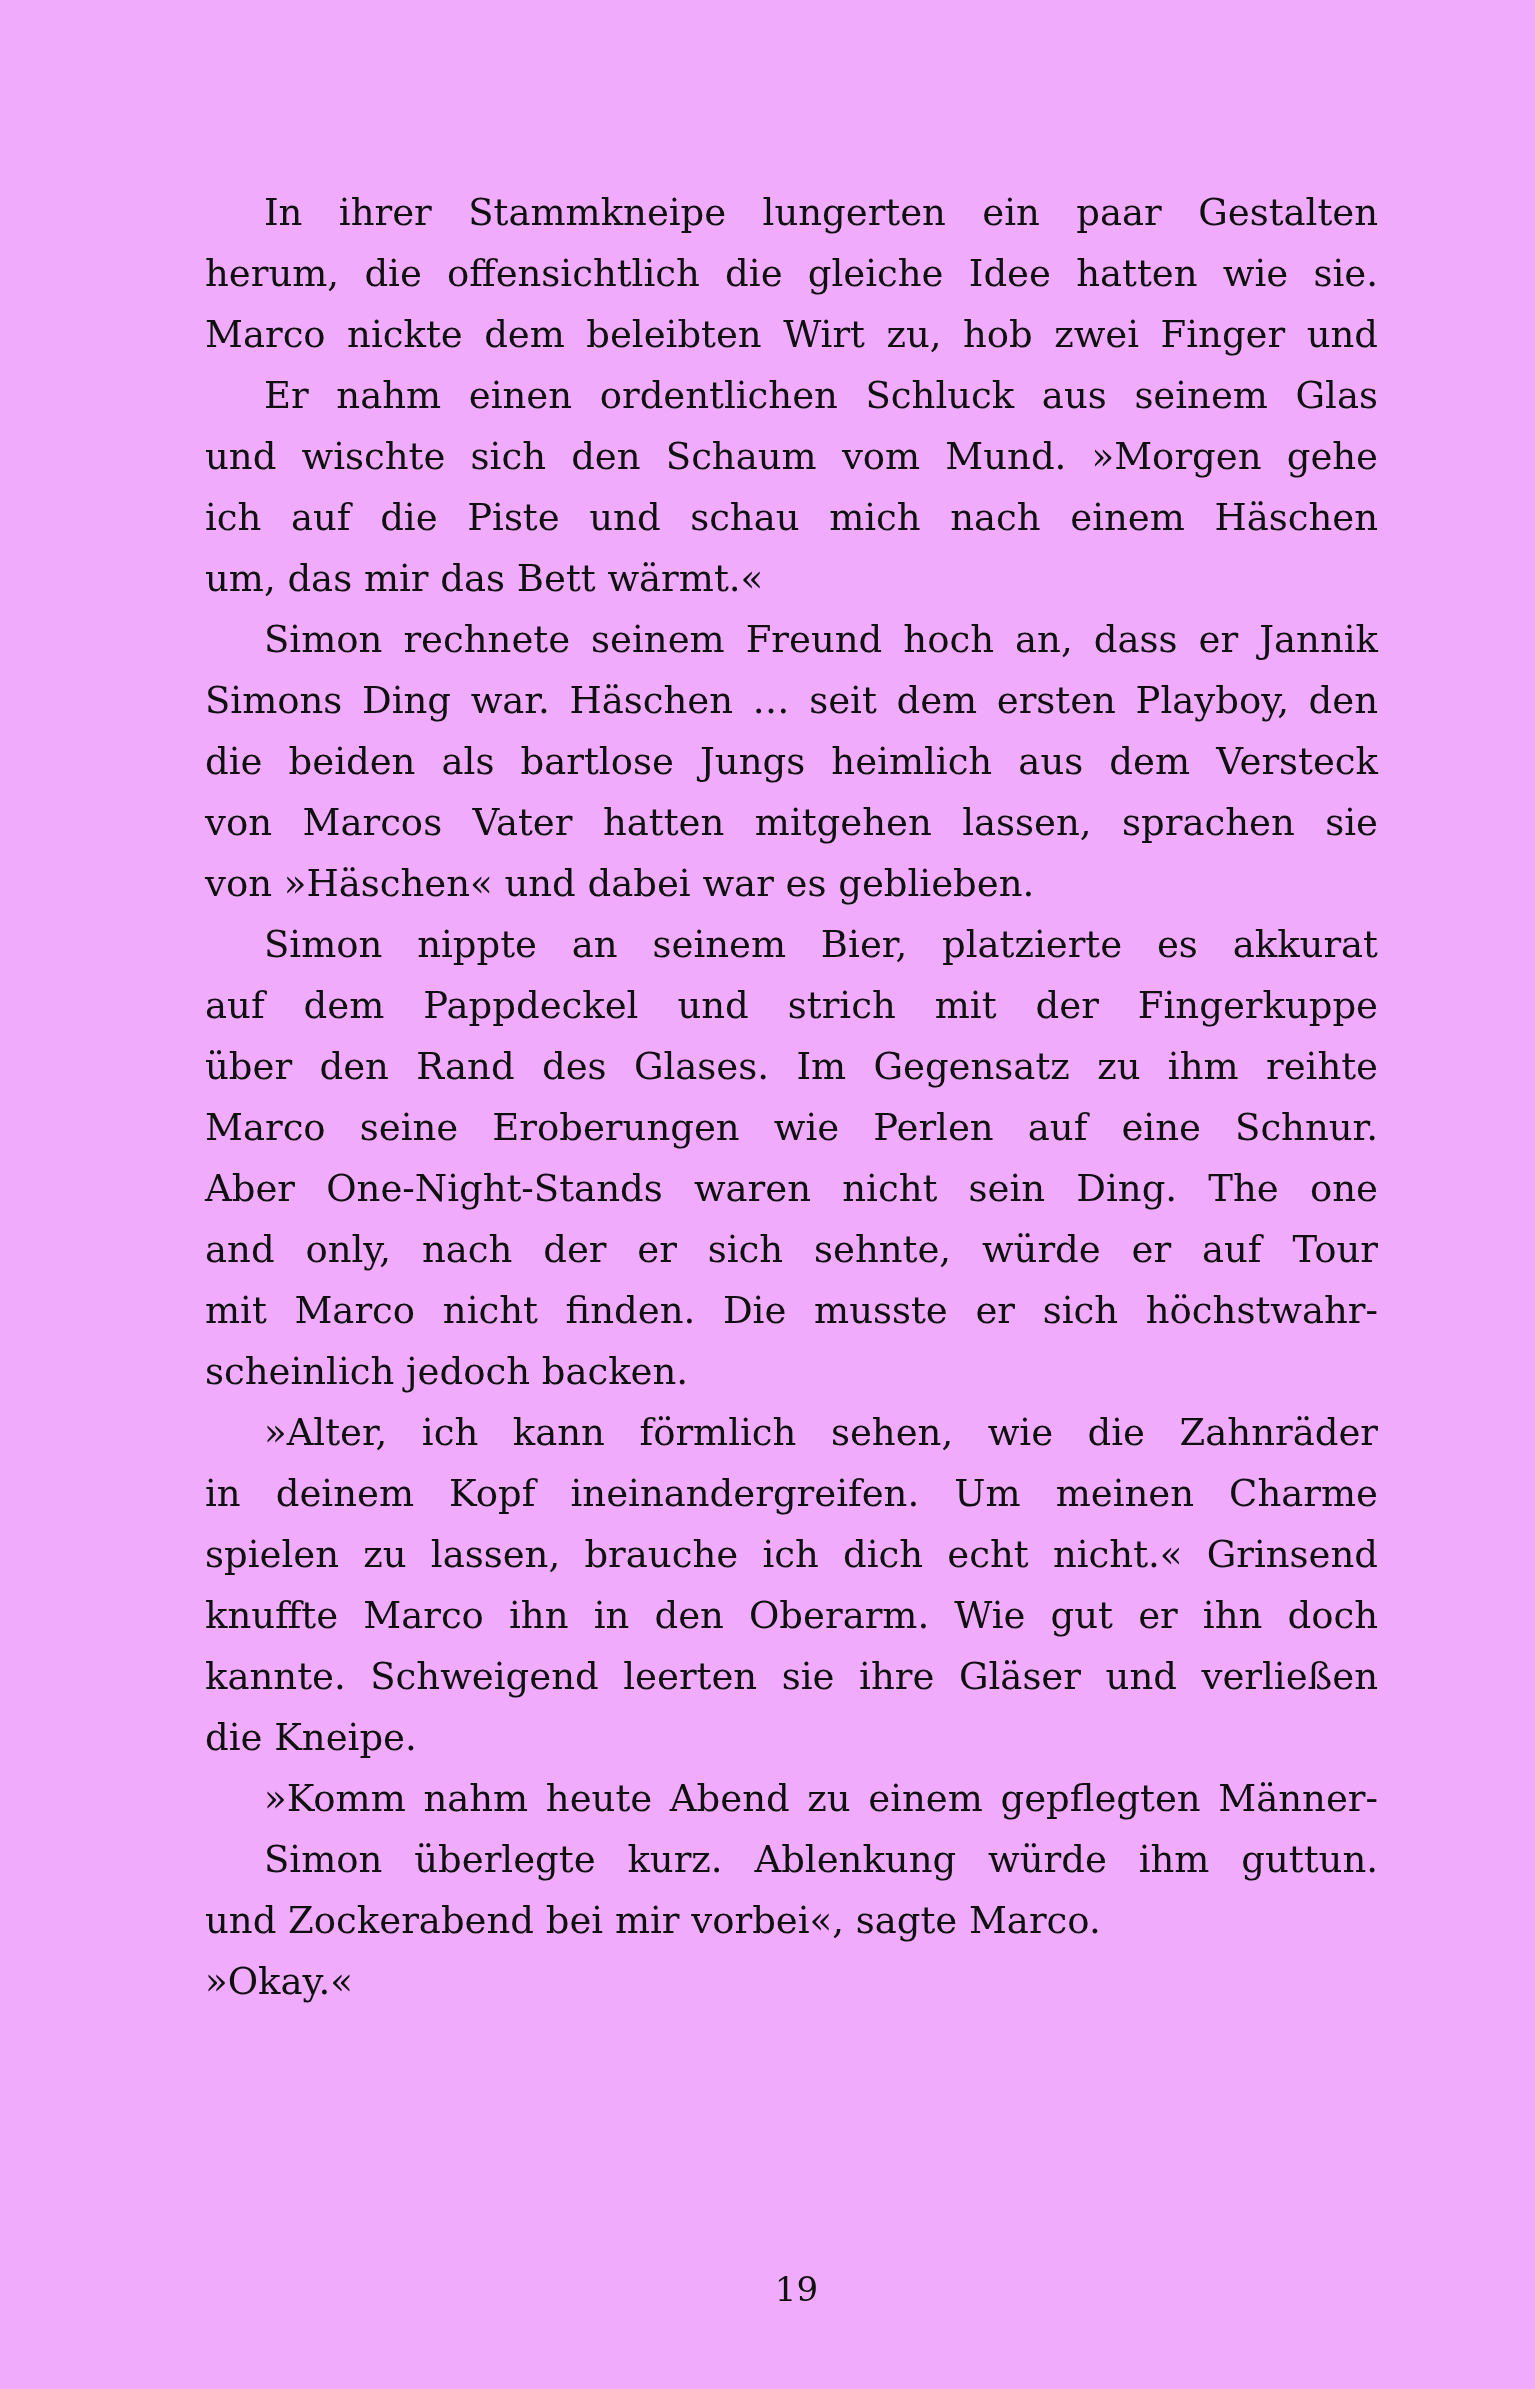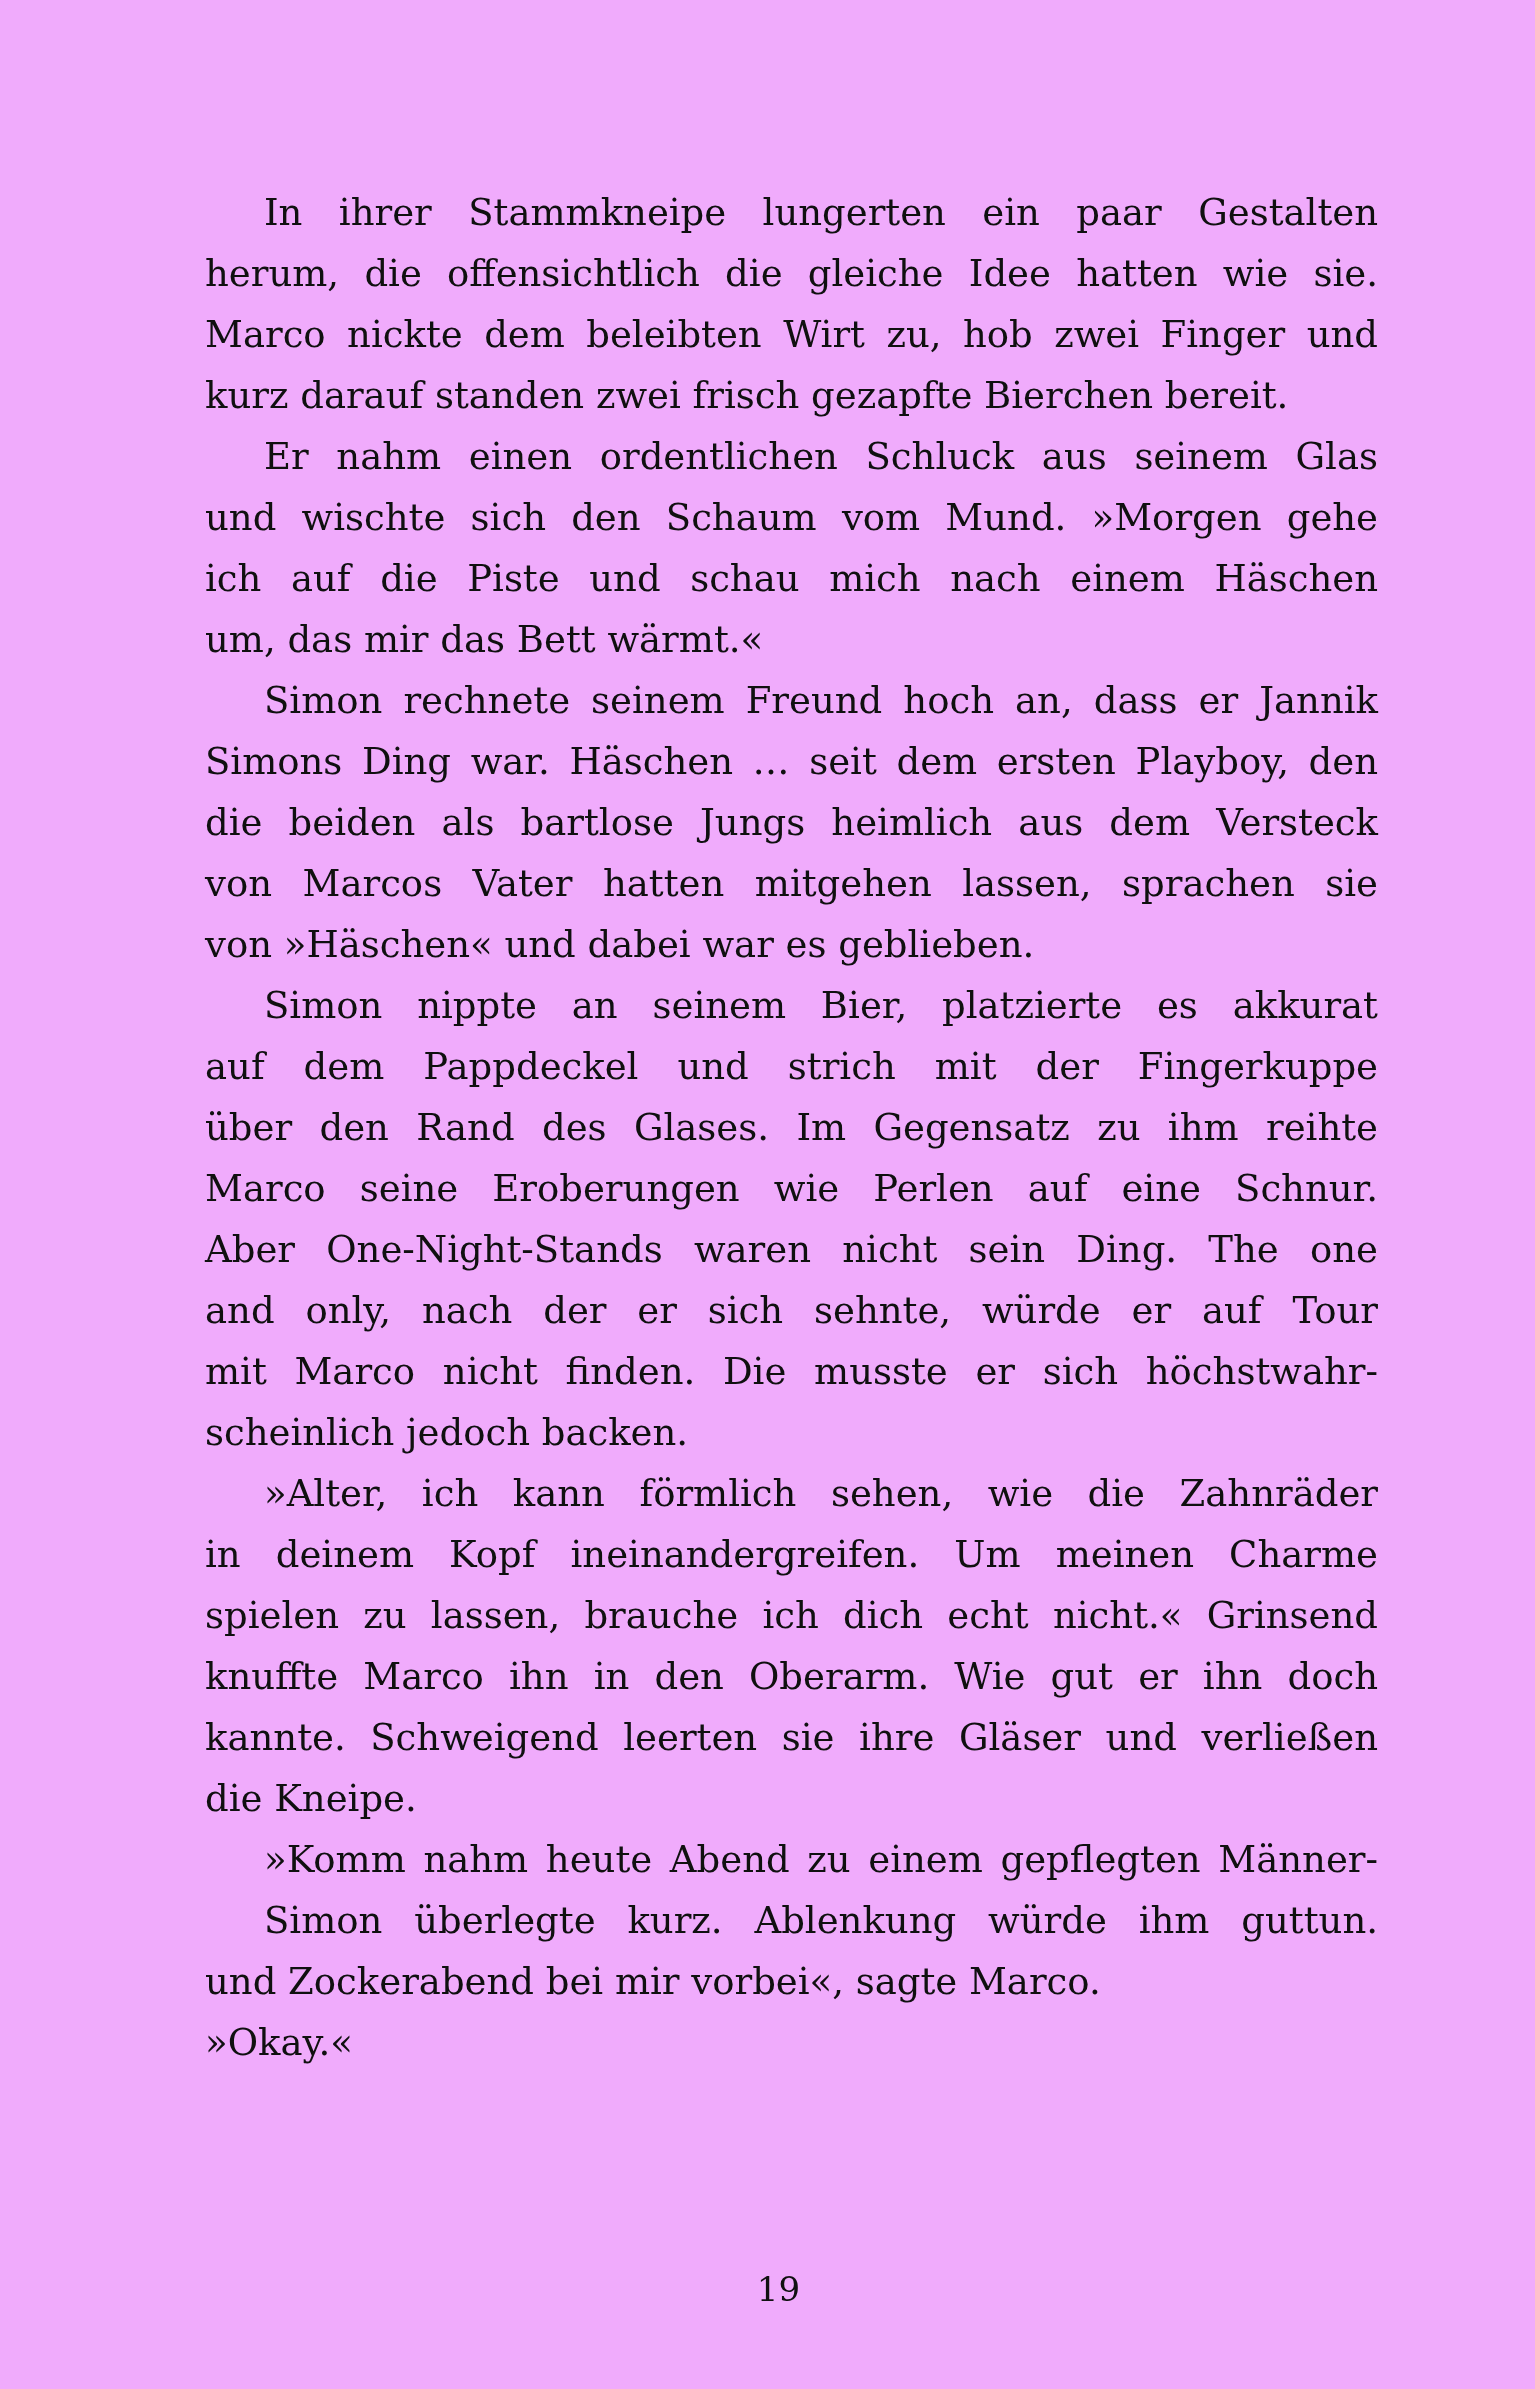--- a/index.html
+++ b/index.html
@@ -33,38 +33,37 @@
   }
   .line.par-first {
     text-indent: 59px;
   }
   .line.par-last {
     text-align-last: left;
     -moz-text-align-last: left;
   }
   .page-number {
     position: absolute;
-    left: 192px;
+    left: 210px;
     top: 2269px;
     width: 1173px;
     text-align: center;
     color: #101010;
     font-size: 34px;
     line-height: 40px;
   }
 </style>
 </head>
 <body>
 
 <div class="page">
   <div class="text-block" id="text-block">
       <div class="line par-first">In ihrer Stammkneipe lungerten ein paar Gestalten</div>
       <div class="line">herum, die offensichtlich die gleiche Idee hatten wie sie.</div>
       <div class="line">Marco nickte dem beleibten Wirt zu, hob zwei Finger und</div>
-      <div class="line par-last">kurz darauf standen zwei frisch gezapfte Bierchen bereit.</div>
       <div class="line par-first">Er nahm einen ordentlichen Schluck aus seinem Glas</div>
       <div class="line">und wischte sich den Schaum vom Mund. »Morgen gehe</div>
       <div class="line">ich auf die Piste und schau mich nach einem Häschen</div>
       <div class="line par-last">um, das mir das Bett wärmt.«</div>
       <div class="line par-first">Simon rechnete seinem Freund hoch an, dass er Jannik</div>
       <div class="line">Simons Ding war. Häschen … seit dem ersten Playboy, den</div>
       <div class="line">die beiden als bartlose Jungs heimlich aus dem Versteck</div>
       <div class="line">von Marcos Vater hatten mitgehen lassen, sprachen sie</div>
       <div class="line par-last">von »Häschen« und dabei war es geblieben.</div>
       <div class="line par-first">Simon nippte an seinem Bier, platzierte es akkurat</div>

